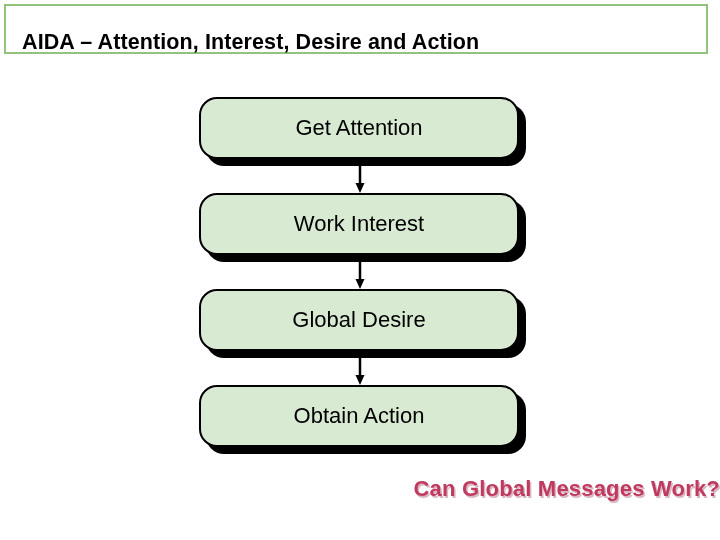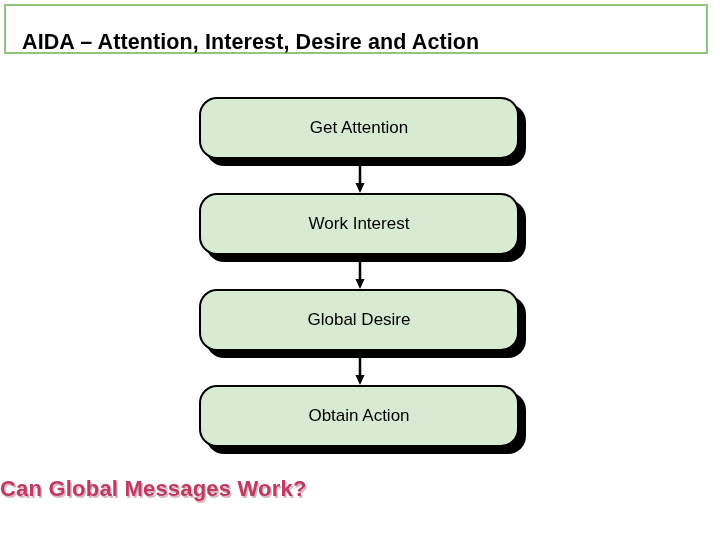--- a/index.html
+++ b/index.html
@@ -52,21 +52,21 @@
     background: #d9ead3;
     border: 2px solid #000000;
     border-radius: 18px;
     box-sizing: border-box;
     box-shadow: 7px 7px 0 0 #000000;
     display: flex;
     align-items: center;
     justify-content: center;
   }
   .node-label {
-    font-size: 17px;
+    font-size: 22px;
     color: #000000;
     font-family: "Liberation Sans", sans-serif;
   }
 
   #node-0 { top: 97px; }
   #node-1 { top: 193px; }
   #node-2 { top: 289px; }
   #node-3 { top: 385px; }
 
   .connector {
@@ -78,21 +78,21 @@
   #conn-0 { top: 160px; }
   #conn-1 { top: 256px; }
   #conn-2 { top: 352px; }
 
   
   #caption {
     position: absolute;
     left: 0;
     top: 476px;
     width: 720px;
-    text-align: left;
+    text-align: right;
     font-size: 22px;
     font-weight: bold;
     color: #c0395f;
     text-shadow: 1.5px 1.5px 0 #d9b8c4;
     letter-spacing: 0.2px;
   }
 </style>
 </head>
 <body>
 

